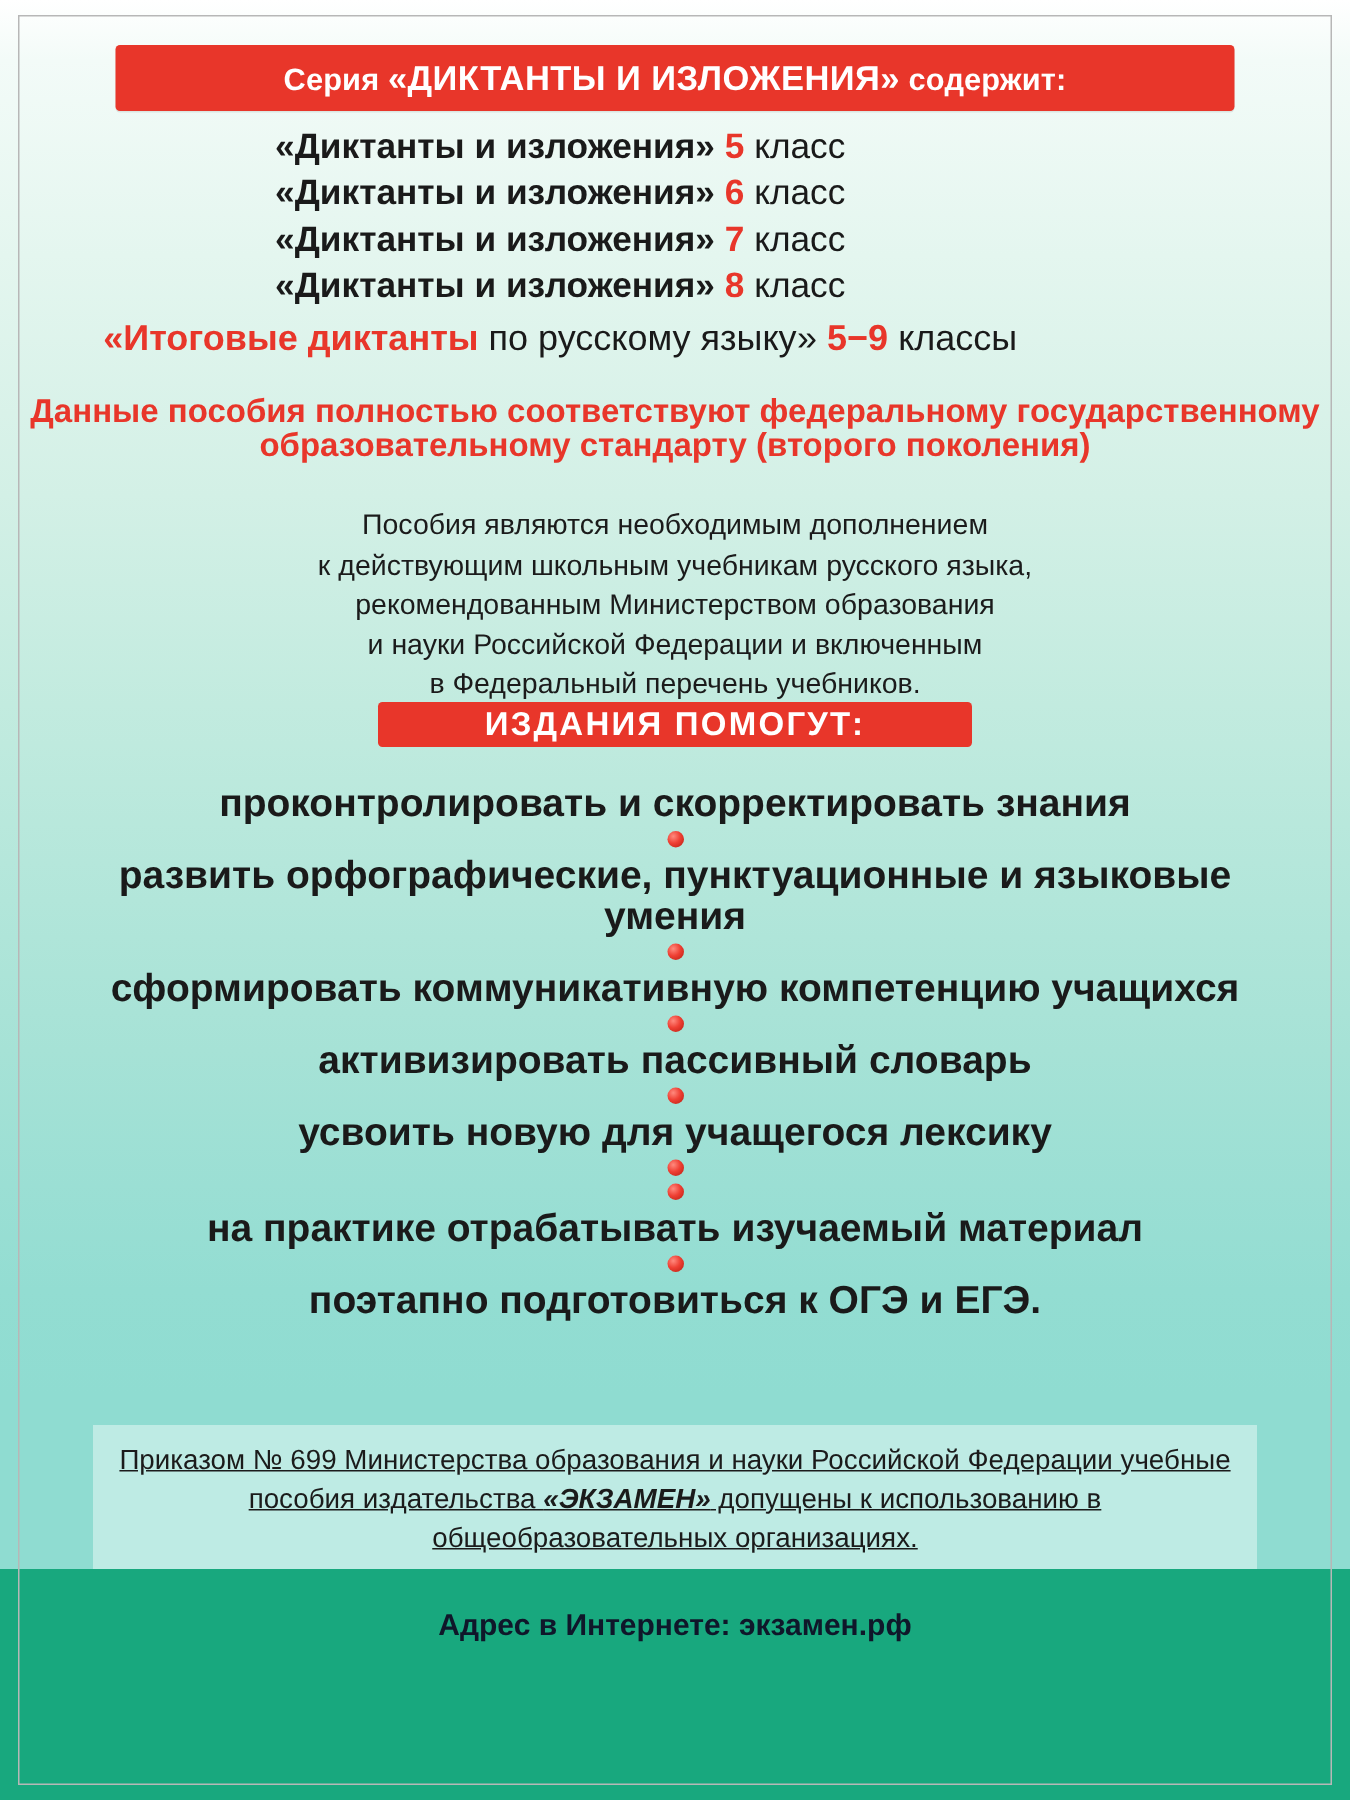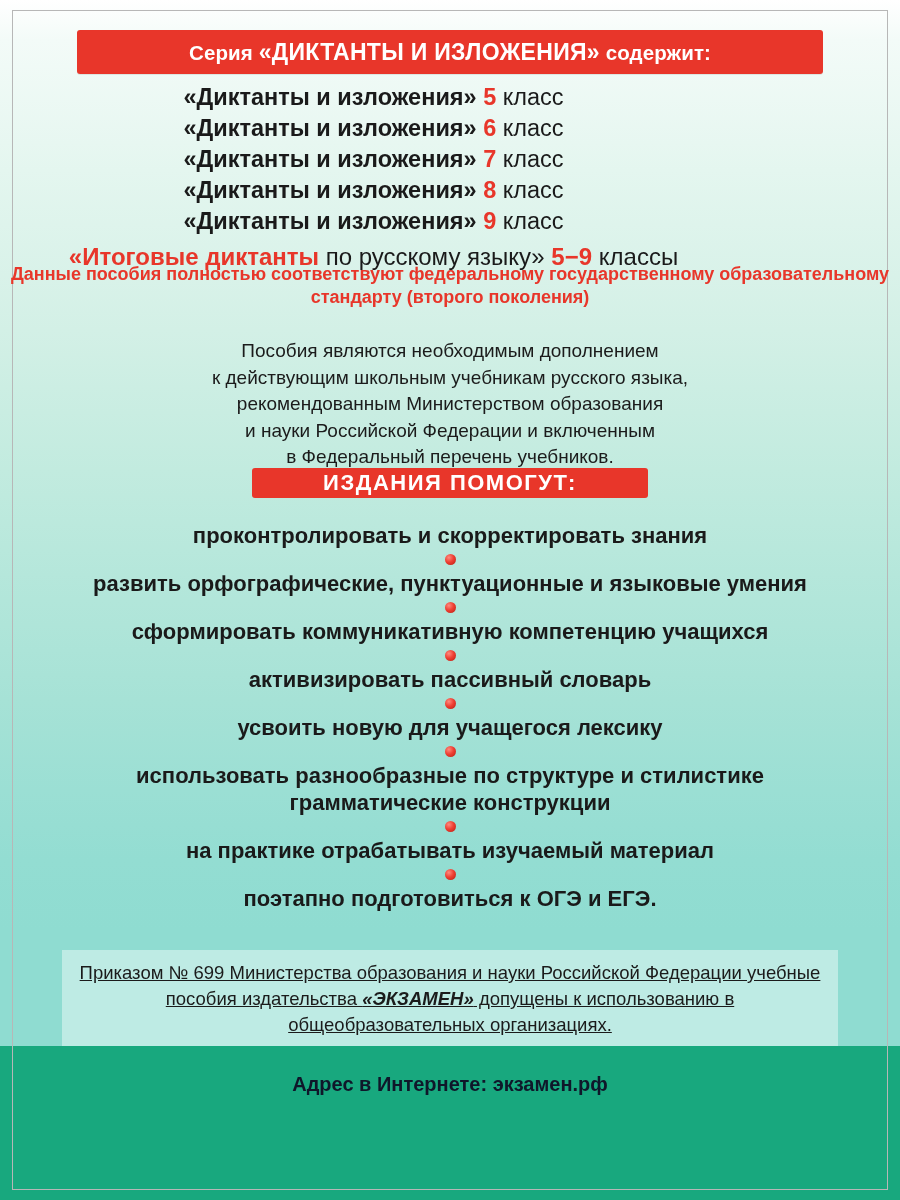--- a/index.html
+++ b/index.html
@@ -111,21 +111,21 @@
 
   
   .std-note {
     position: absolute;
     left: 0;
     top: 263px;
     width: 900px;
     text-align: center;
     color: #e8362a;
     font-weight: bold;
-    font-size: 18px;
+    font-size: 22px;
     line-height: 22.5px;
   }
 
   
   .intro {
     position: absolute;
     left: 0;
     top: 338px;
     width: 900px;
     text-align: center;
@@ -157,21 +157,21 @@
 
   
   .benefits {
     position: absolute;
     left: 0;
     top: 518px;
     width: 900px;
     text-align: center;
   }
   .benefit {
-    font-size: 22px;
+    font-size: 26px;
     line-height: 27px;
     font-weight: bold;
     color: #1a1a1a;
     padding: 4px 60px 0 60px;
   }
   .sep {
     width: 11px;
     height: 11px;
     margin: 5px auto 1px auto;
     border-radius: 50%;
@@ -258,25 +258,20 @@
     <div class="series-line">
       <span class="title">«Диктанты и изложения»</span>
       <span class="grade">7</span>
       <span class="klass">класс</span>
     </div>
     <div class="series-line">
       <span class="title">«Диктанты и изложения»</span>
       <span class="grade">8</span>
       <span class="klass">класс</span>
     </div>
-    <div class="series-line">
-      <span class="title">«Диктанты и изложения»</span>
-      <span class="grade">9</span>
-      <span class="klass">класс</span>
-    </div>
     <div class="series-line final">
       <span class="title">«Итоговые диктанты</span><span class="klass"> по русскому языку»</span><span class="grade"> 5−9</span><span class="klass"> классы</span>
     </div>
   </div>
 
   <div class="std-note">Данные пособия полностью соответствуют федеральному государственному образовательному стандарту (второго поколения)</div>
 
   <div class="intro">
     <div>Пособия являются необходимым дополнением</div>
     <div>к действующим школьным учебникам русского языка,</div>
@@ -293,21 +288,20 @@
     <div class="benefit">проконтролировать и скорректировать знания</div>
     <div class="sep"></div>
     <div class="benefit">развить орфографические, пунктуационные и языковые умения</div>
     <div class="sep"></div>
     <div class="benefit">сформировать коммуникативную компетенцию учащихся</div>
     <div class="sep"></div>
     <div class="benefit">активизировать пассивный словарь</div>
     <div class="sep"></div>
     <div class="benefit">усвоить новую для учащегося лексику</div>
     <div class="sep"></div>
-    <div class="benefit">использовать разнообразные по структуре и стилистике грамматические конструкции</div>
     <div class="sep"></div>
     <div class="benefit">на практике отрабатывать изучаемый материал</div>
     <div class="sep"></div>
     <div class="benefit">поэтапно подготовиться к ОГЭ и ЕГЭ.</div>
   </div>
 
   <div class="order-note">
     <span>Приказом № 699 Министерства образования и науки Российской Федерации учебные пособия издательства </span><em>«ЭКЗАМЕН»</em><span> допущены к использованию в общеобразовательных организациях.</span>
   </div>
 

